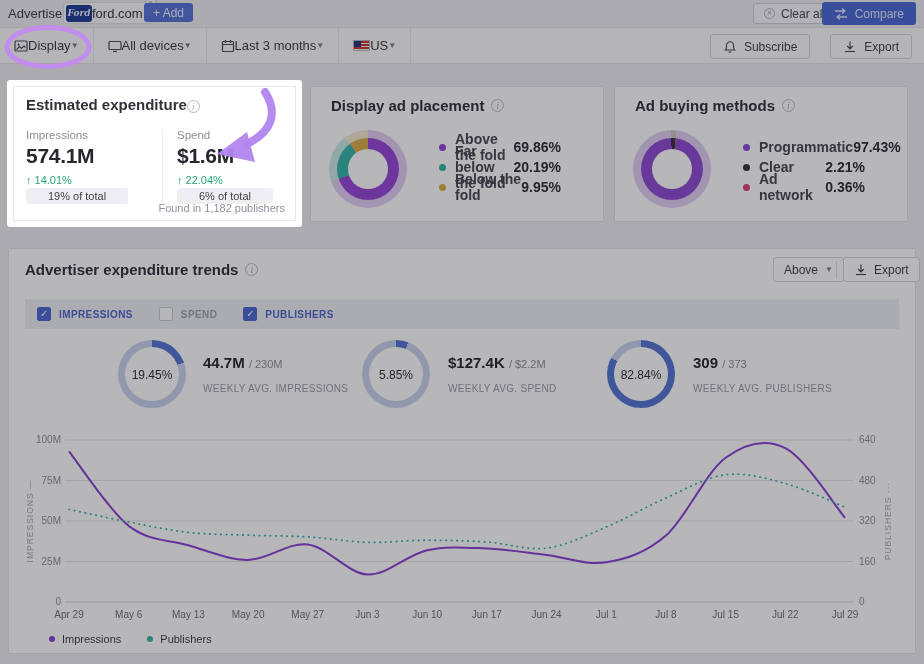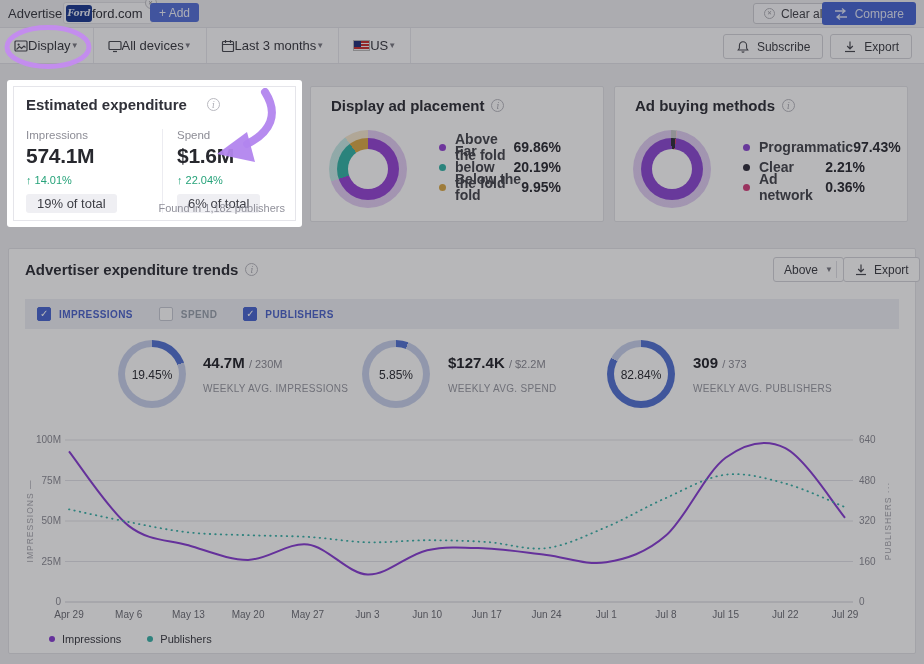--- a/index.html
+++ b/index.html
@@ -14,58 +14,58 @@
   .adv-row { position:absolute; top:0; left:0; right:0; height:27px; }
   .adv-label { position:absolute; left:8px; top:6px; font-size:13px; color:#3a3b42; }
   .adv-chip { position:absolute; left:63px; top:2px; height:22px; display:flex; align-items:center; 
               background:#fbfbfd; border:1px solid #e1e1e6; border-radius:3px; padding:0 9px 0 2px; cursor:pointer; }
   .ford-logo { width:26px; height:17px; background:#1d3c92; border-radius:3px; color:#e8ecf8;
                font-family:"DejaVu Serif", serif; font-style:italic; font-weight:bold; font-size:9px;
                display:flex; align-items:center; justify-content:center; }
   .adv-chip .nm { font-size:13px; color:#33343b; }
   .chip-x { position:absolute; right:-5px; top:-6px; width:12px; height:12px; border:1px solid #c2c2c8; border-radius:50%;
             background:#f7f7f9; color:#8d8d95; font-size:6px; line-height:10px; text-align:center; cursor:pointer; }
-  .btn-add { position:absolute; left:150px; top:3px; height:19px; padding:0 9px; background:#5671d8; border:none;
+  .btn-add { position:absolute; left:144px; top:3px; height:19px; padding:0 9px; background:#5671d8; border:none;
              border-radius:3px; color:#eef1fb; font-size:12px; cursor:pointer; }
   .btn-clear { position:absolute; right:88px; top:3px; height:21px; display:flex; align-items:center; gap:6px; padding:0 10px;
                background:#fafafc; border:1px solid #cfcfd5; border-radius:3px; font-size:12px; color:#44454c; cursor:pointer; }
   .circle-x { width:11px; height:11px; border:1px solid #b4b4bb; border-radius:50%; color:#9a9aa1;
               font-size:6px; line-height:9px; text-align:center; }
   .btn-compare { position:absolute; right:8px; top:2px; height:23px; display:flex; align-items:center; gap:7px; padding:0 12px;
                  background:#4a67d4; border:none; border-radius:3px; color:#dfe5f8; font-size:12px; cursor:pointer; }
 
   
   .toolbar { position:absolute; top:27px; left:0; right:0; height:37px; background:#fdfdfe;
              border-top:1px solid #e3e3e8; border-bottom:1px solid #e3e3e8; display:flex; align-items:stretch; }
   .tb-item { display:flex; align-items:center; gap:0; padding:0 14px; border-right:1px solid #e7e7ec;
              font-size:13px; color:#3b3c43; cursor:pointer; }
   .caret { font-size:8px; color:#7c7c85; }
-  .tb-right { position:absolute; right:0; top:0; height:37px; display:flex; align-items:center; gap:7px; padding-right:12px; }
+  .tb-right { position:absolute; right:0; top:0; height:37px; display:flex; align-items:center; gap:20px; padding-right:12px; }
   .tb-btn { height:25px; display:flex; align-items:center; gap:7px; padding:0 12px; background:#fdfdfe;
             border:1px solid #d4d4da; border-radius:3px; font-size:12px; color:#3e3f46; cursor:pointer; }
   .ticon { width:14px; height:14px; flex:0 0 auto; }
   .flag { width:17px; height:11px; position:relative; background:repeating-linear-gradient(#c33 0 1.6px,#f5f5f5 1.6px 3.2px); border:0.5px solid #bbb; }
   .flag::after { content:""; position:absolute; left:0; top:0; width:7px; height:6px; background:#26337c; }
 
   
   .card { position:absolute; background:#fff; border:1px solid #e2e2e7; border-radius:2px; }
   .card-title { position:absolute; left:20px; top:10px; font-size:15px; font-weight:bold; color:#303139; display:flex; gap:7px; align-items:center; }
   .info { width:13px; height:13px; border:1px solid #b9b9c0; border-radius:50%; color:#b0b0b8; font-size:9px;
           line-height:12px; text-align:center; font-weight:normal; font-family:"DejaVu Serif", serif; font-style:italic; cursor:pointer; }
 
   .hl-wrap { position:absolute; left:7px; top:80px; width:295px; height:147px; background:#fff; padding:6px; z-index:60; border-radius:3px; }
   .ee-card { position:relative; width:100%; height:100%; border:1px solid #e5e5ea; background:#fff; }
-  .ee-title { position:absolute; left:12px; top:9px; font-size:15px; font-weight:bold; color:#303139; display:flex; gap:20px; align-items:center; }
+  .ee-title { position:absolute; left:12px; top:9px; font-size:15px; font-weight:bold; color:#303139; display:flex; gap:0; align-items:flex-end; }
   .ee-cols { position:absolute; left:12px; top:42px; right:10px; display:flex; }
   .ee-col { width:136px; }
   .ee-col + .ee-col { border-left:1px solid #ececf1; padding-left:14px; width:auto; }
   .ee-lab { font-size:11.5px; color:#8d8d96; margin-bottom:3px; }
   .ee-val { font-size:21px; font-weight:bold; color:#27282e; letter-spacing:-0.3px; }
   .ee-chg { font-size:11px; color:#27a37a; margin-top:6px; }
-  .ee-badge { display:inline-block; margin-top:8px; background:#efeff3; border-radius:3px; padding:2px 11px; font-size:13px; color:#3d3e45; }
+  .ee-badge { display:inline-block; background:#efeff3; border-radius:3px; padding:2px 22px; font-size:11px; color:#3d3e45; }
   .ee-foot { position:absolute; right:10px; bottom:6px; font-size:11px; color:#90909a;margin-top:40px; }
 
   .donut-halo { position:absolute; width:78px; height:78px; border-radius:50%; opacity:0.27; }
   .donut-ring { position:absolute; width:62px; height:62px; border-radius:50%; }
   .donut-ring::after { content:""; position:absolute; left:11px; top:11px; width:40px; height:40px; border-radius:50%; background:#fff; }
   .dn-legend { position:absolute; left:128px; top:50px; width:122px; }
   .dn-row { display:flex; align-items:center; height:20px; font-size:14px; cursor:pointer;font-weight:bold; }
   .dot { width:7px; height:7px; border-radius:50%; margin-right:9px; flex:0 0 auto; }
   .dn-row .lb { color:#47484f; flex:1; }
   .dn-row .vl { color:#2e2f36; }

